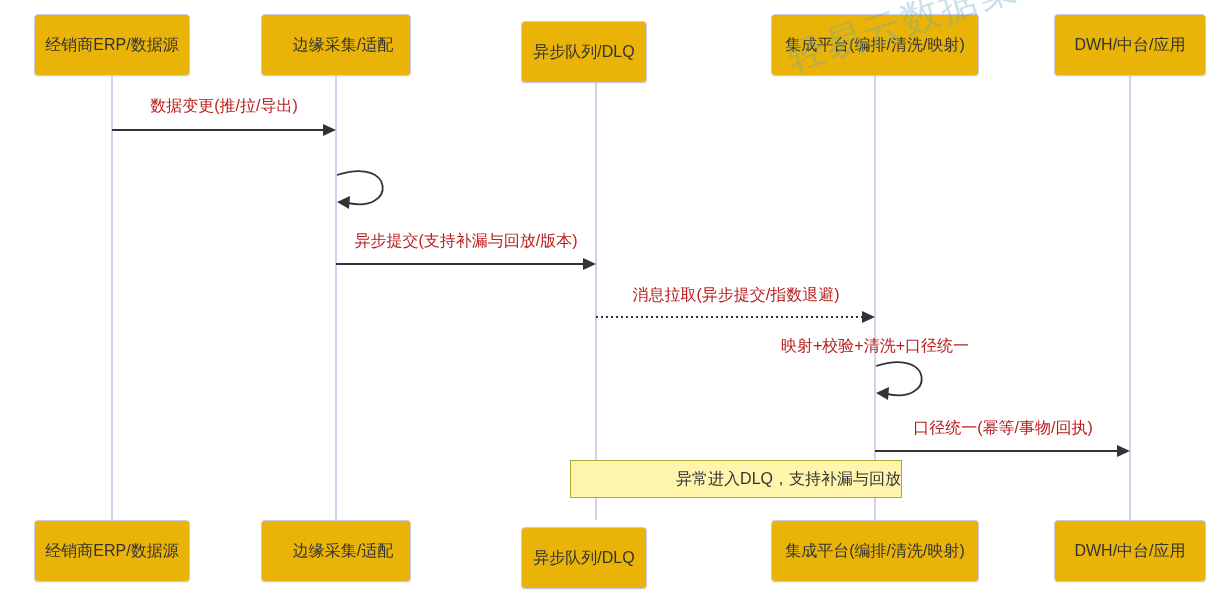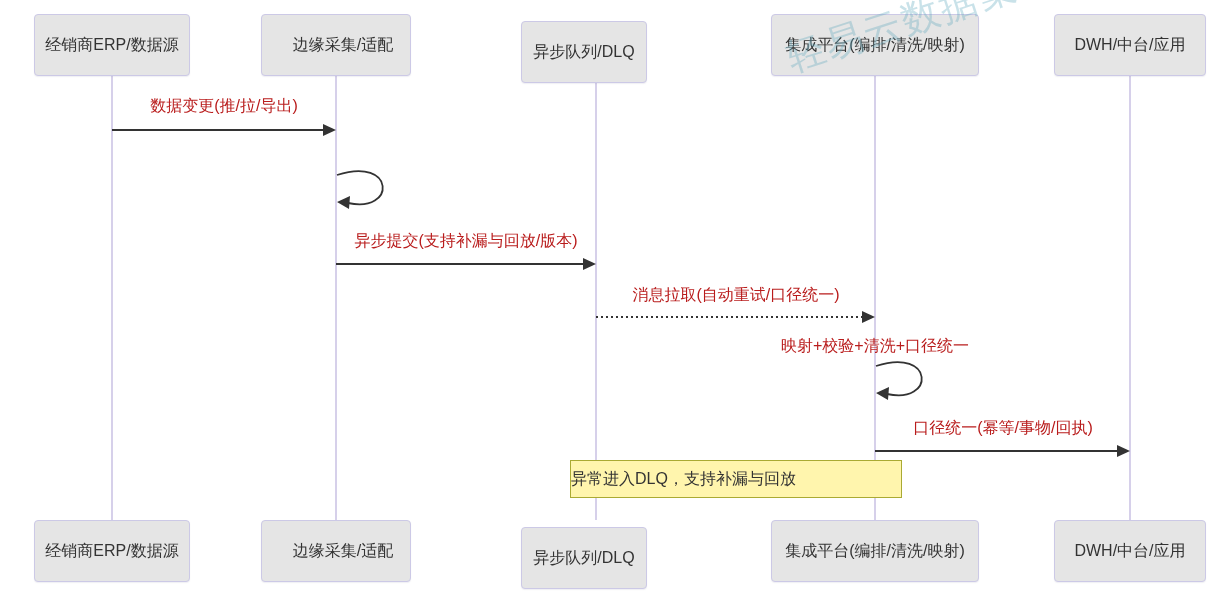--- a/index.html
+++ b/index.html
@@ -16,21 +16,21 @@
     overflow: hidden;
   }
   .lines-svg {
     position: absolute;
     left: 0; top: 0;
     z-index: 1;
   }
   .actor {
     position: absolute;
     height: 62px;
-    background: #e5e5e5;
+    background: #eab308;
     border: 1px solid #ccc9e6;
     border-radius: 4px;
     display: flex;
     align-items: center;
     justify-content: center;
     font-size: 16px;
     color: #333333;
     z-index: 3;
     box-shadow: 0 1px 1px rgba(120,120,160,0.12);
     white-space: nowrap;
@@ -45,21 +45,21 @@
     z-index: 2;
   }
   .note {
     position: absolute;
     left: 570px; top: 460px;
     width: 332px; height: 38px;
     background: #fff5ad;
     border: 1px solid #aaaa33;
     display: flex;
     align-items: center;
-    justify-content: flex-start;
+    justify-content: flex-end;
     font-size: 16px;
     color: #333333;
     z-index: 3;
     white-space: nowrap;
   }
   .watermark {
     position: absolute;
     left: 788px; top: 40px;
     font-size: 38px;
     line-height: 1;
@@ -124,21 +124,21 @@
   </div>
   <div class="actor a3 row-top">
     <span>集成平台(编排/清洗/映射)</span>
   </div>
   <div class="actor a4 row-top">
     <span>DWH/中台/应用</span>
   </div>
 
   <div class="msg-label" style="left:224px;  top:97px;">数据变更(推/拉/导出)</div>
   <div class="msg-label" style="left:466px;  top:232px;">异步提交(支持补漏与回放/版本)</div>
-  <div class="msg-label" style="left:736px;  top:286px;">消息拉取(自动重试/口径统一)</div>
+  <div class="msg-label" style="left:736px;  top:286px;">消息拉取(异步提交/指数退避)</div>
   <div class="msg-label" style="left:875px;  top:337px;">映射+校验+清洗+口径统一</div>
   <div class="msg-label" style="left:1003px; top:419px;">口径统一(幂等/事物/回执)</div>
 
   <div class="note">
     <span>异常进入DLQ，支持补漏与回放</span>
   </div>
 
   <div class="actor a0 row-bottom">
     <span>经销商ERP/数据源</span>
   </div>

